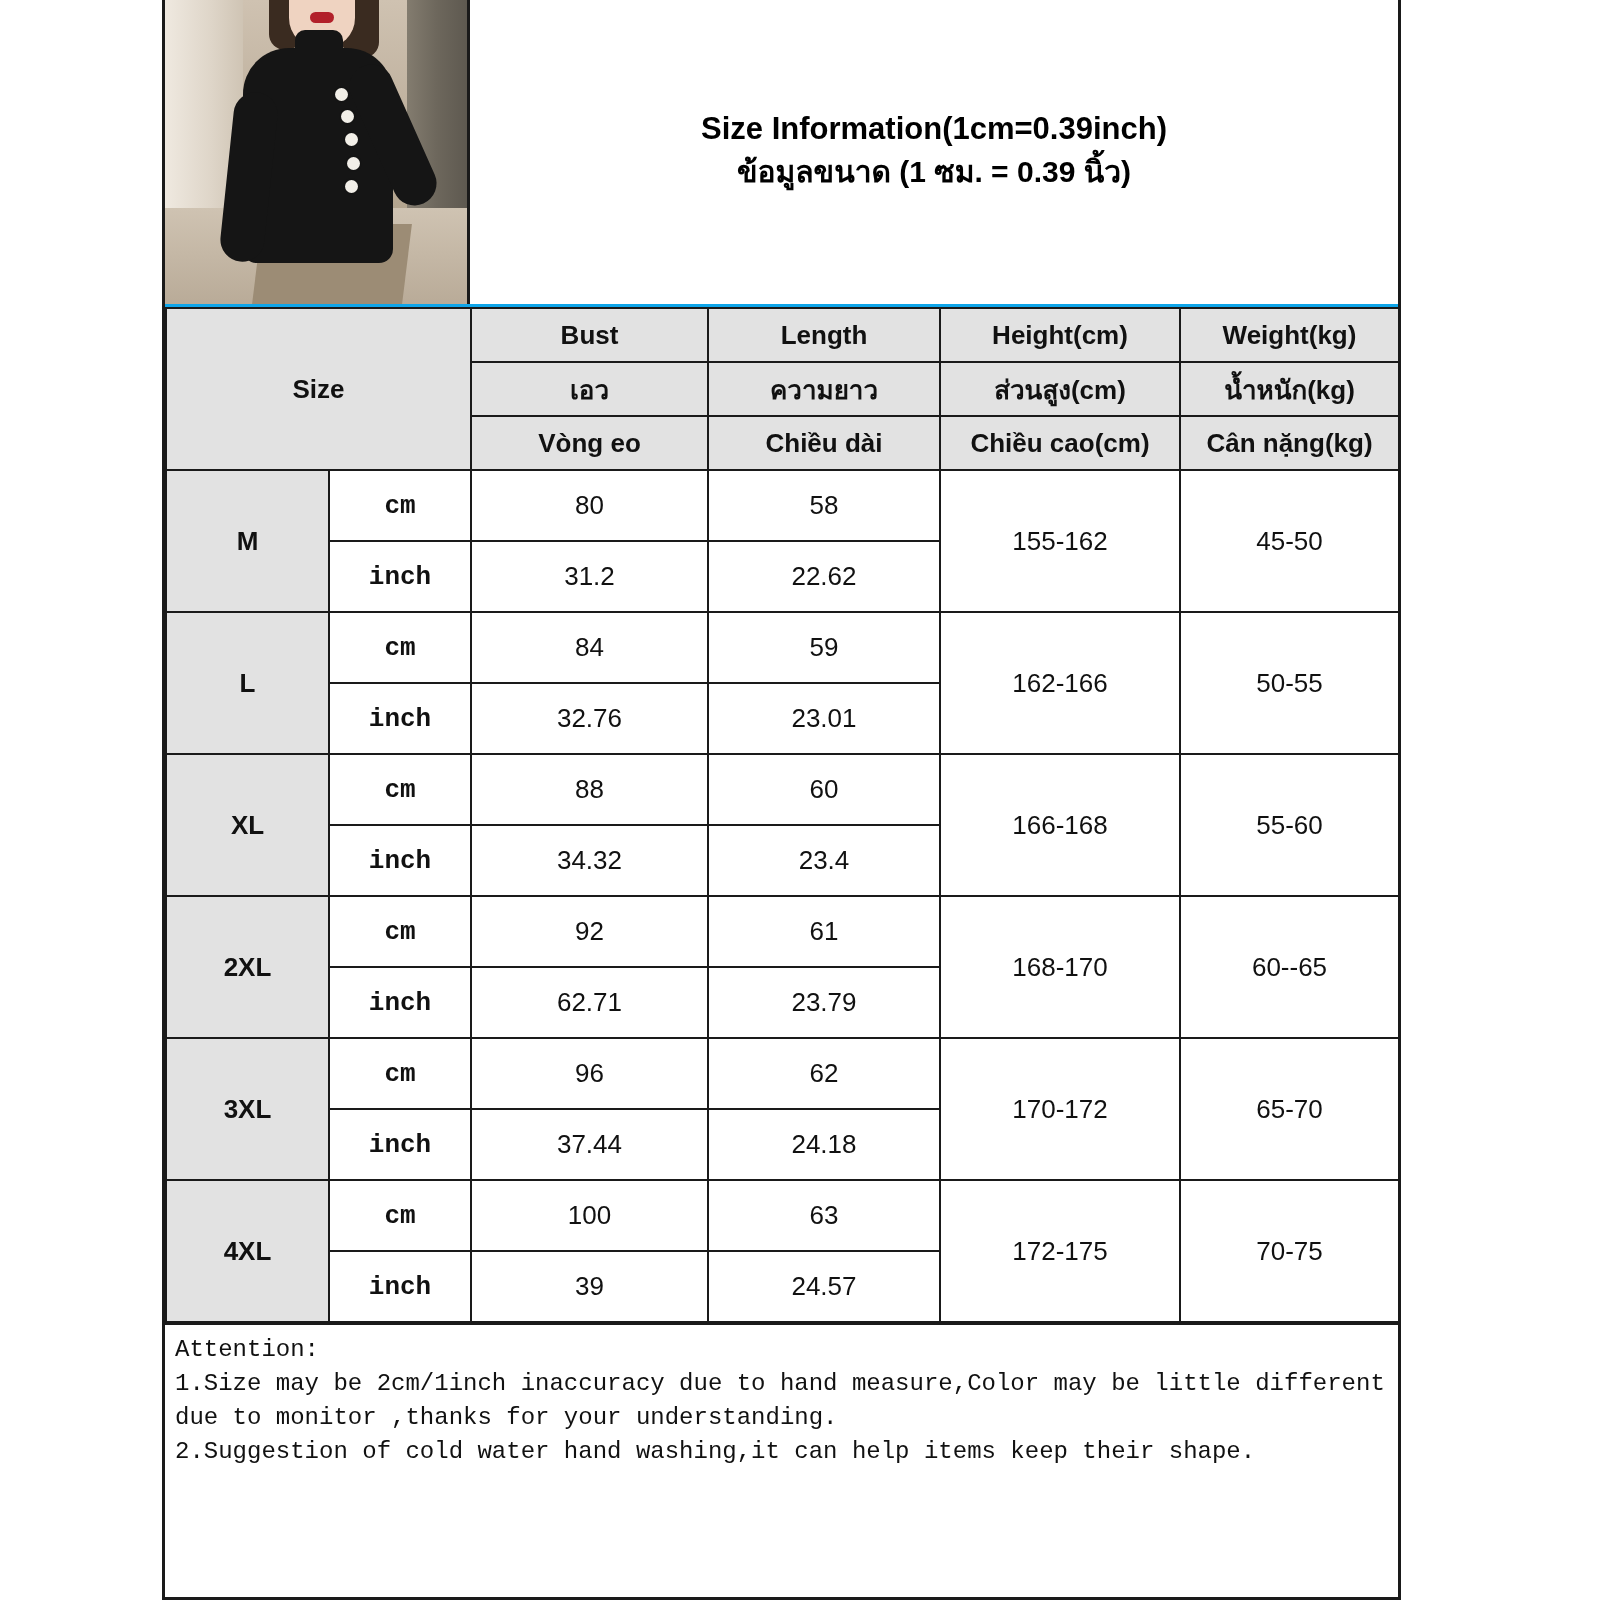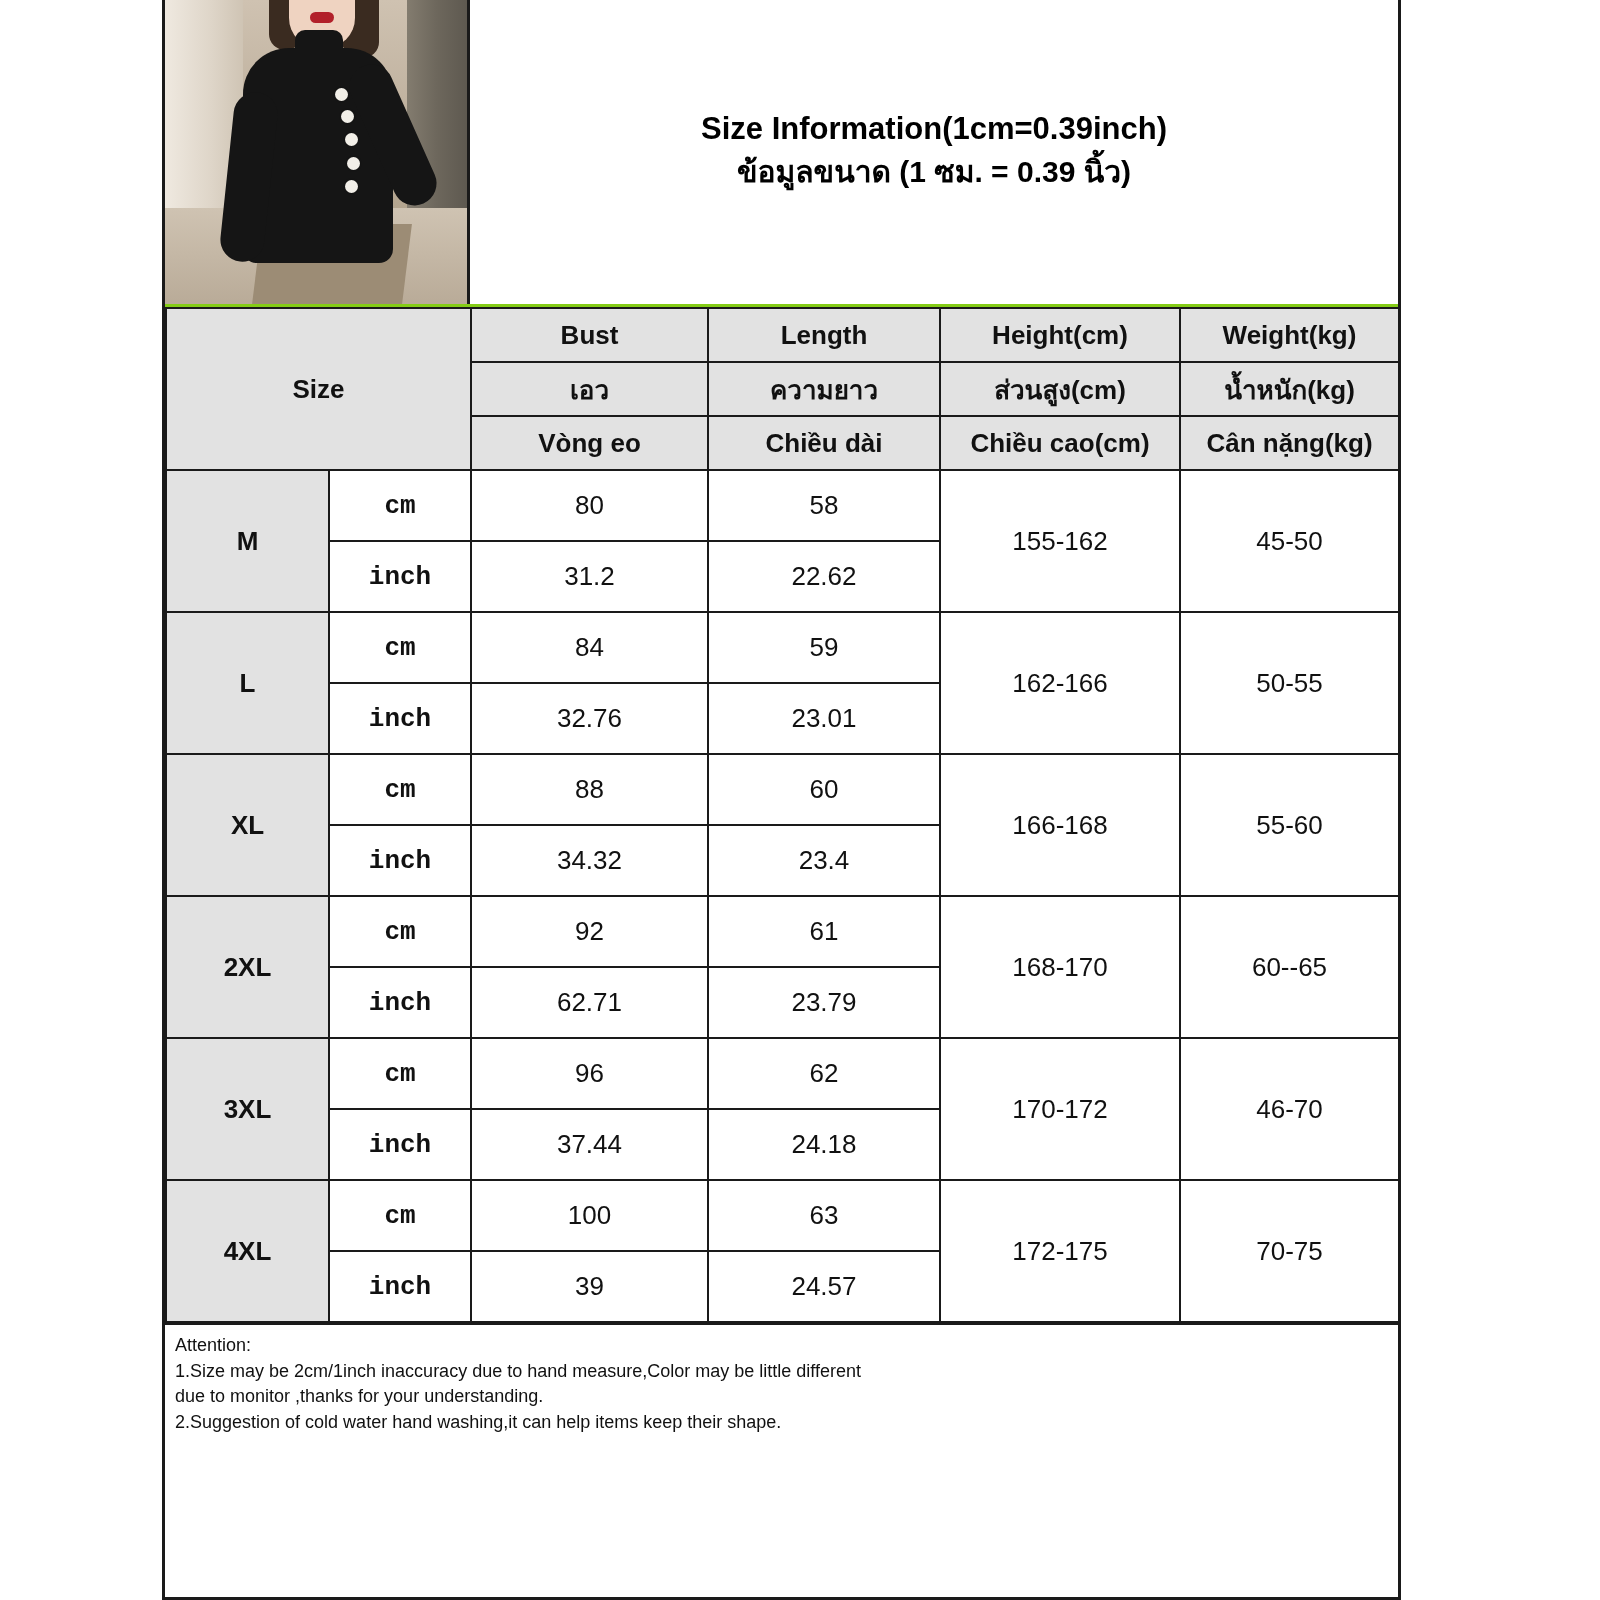--- a/index.html
+++ b/index.html
@@ -29,21 +29,21 @@
     border: 3px solid #1a1a1a;
     border-top: none;
     box-sizing: border-box;
     background: #ffffff;
   }
 
   
   .topband {
     display: flex;
     height: 307px;
-    border-bottom: 3px solid #84cc16;
+    border-bottom: 3px solid #0ea5e9;
     box-sizing: border-box;
   }
   .photo {
     width: 305px;
     flex: 0 0 305px;
     border-right: 3px solid #1a1a1a;
     box-sizing: border-box;
     position: relative;
     overflow: hidden;
     background: #d9cfc4;
@@ -186,23 +186,24 @@
 
   
   .attention {
     border-top: 2px solid #1a1a1a;
     padding: 8px 12px 0 10px;
     box-sizing: border-box;
     height: 292px;
   }
   .attention p {
     margin: 0;
-    font-size: 18px;
+    font-size: 24px;
     line-height: 1.42;
     color: #111;
+    font-family: Liberation Mono, monospace;
   }
 </style>
 </head>
 <body>
 
 <div class="page">
   <div class="sheet">
 
     <div class="topband">
       <div class="photo">
@@ -318,21 +319,21 @@
           <td class="val">62.71</td>
           <td class="val">23.79</td>
         </tr>
 
         <tr class="data-row">
           <td class="row-size" rowspan="2">3XL</td>
           <td class="row-unit">cm</td>
           <td class="val">96</td>
           <td class="val">62</td>
           <td class="hw" rowspan="2">170-172</td>
-          <td class="hw" rowspan="2">46-70</td>
+          <td class="hw" rowspan="2">65-70</td>
         </tr>
         <tr class="data-row">
           <td class="row-unit">inch</td>
           <td class="val">37.44</td>
           <td class="val">24.18</td>
         </tr>
 
         <tr class="data-row">
           <td class="row-size" rowspan="2">4XL</td>
           <td class="row-unit">cm</td>

